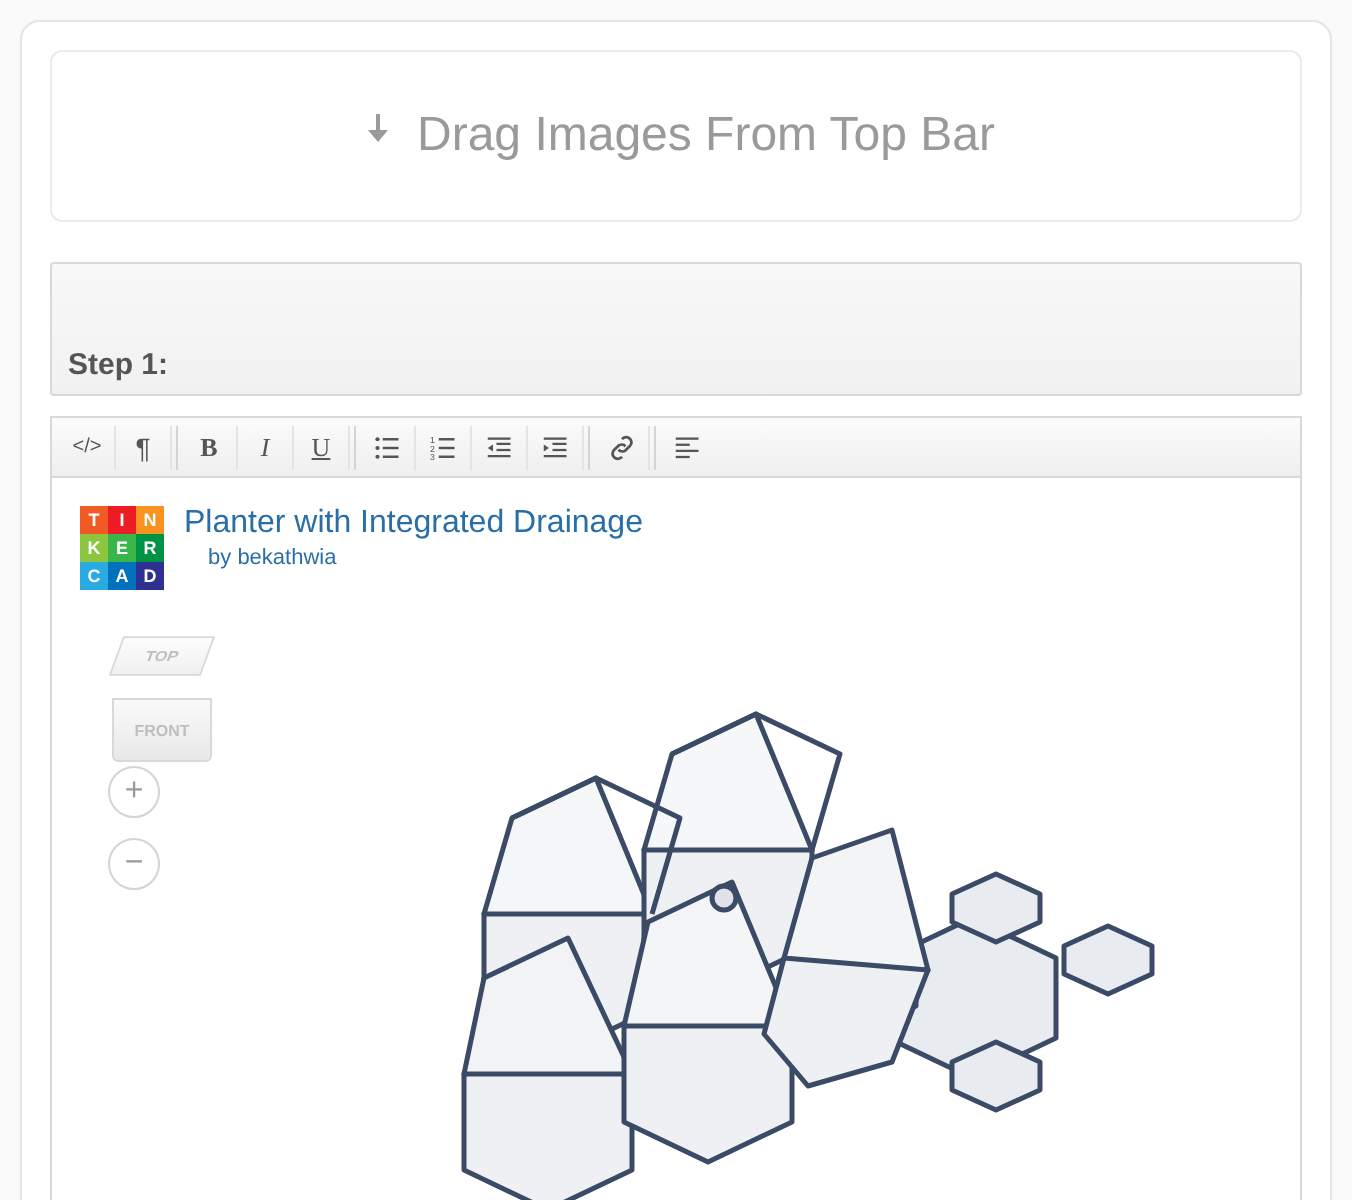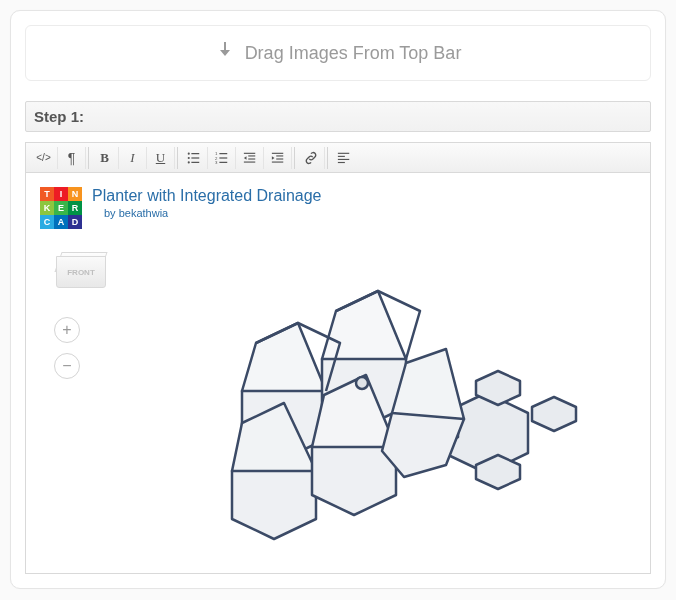--- a/index.html
+++ b/index.html
@@ -13,26 +13,26 @@
     background: #fff;
     border: 1px solid #e5e5e5;
     border-radius: 10px;
     padding: 14px;
     margin: 0 auto;
     box-shadow: 0 0 1px rgba(0,0,0,0.05);
   }
   .drop-zone {
     border: 1px solid #ececec;
     border-radius: 6px;
-    height: 56px;
+    height: 86px;
     display: flex;
     align-items: center;
     justify-content: center;
     color: #9a9a9a;
-    font-size: 18px;
+    font-size: 24px;
     margin-bottom: 20px;
   }
   .drop-zone-arrow {
     font-size: 22px;
     margin-right: 10px;
     color: #9a9a9a;
   }
   .step-title-row {
     border: 1px solid #d9d9d9;
     border-radius: 2px;
@@ -40,20 +40,21 @@
     align-items: center;
     padding: 6px 8px;
     margin-bottom: 10px;
     background: linear-gradient(#f8f8f8,#f1f1f1);
   }
   .step-label {
     font-weight: bold;
     color: #555;
     font-size: 15px;
     margin-right: 6px;
+    margin-top: 36px;
   }
   .step-input {
     flex: 1;
     border: none;
     background: transparent;
     font-size: 15px;
     color: #777;
     outline: none;
   }
   .step-input::placeholder { color: #9a9a9a; }
@@ -135,21 +136,21 @@
     left: 4px; top: 0;
     width: 46px; height: 22px;
     background: linear-gradient(#fdfdfd,#f0f0f0);
     border: 1px solid #d9d9d9;
     transform: skewX(-20deg) scaleY(0.9);
     display:flex;align-items:center;justify-content:center;
     font-size: 8px; color:#bfbfbf; font-weight:bold;
   }
   .vc-front {
     position: absolute;
-    left: 2px; top: 5px;
+    left: 2px; top: 32px;
     width: 50px; height: 32px;
     background: linear-gradient(#fafafa,#e8e8e8);
     border: 1px solid #d9d9d9;
     display:flex;align-items:center;justify-content:center;
     font-size: 8px; color:#bfbfbf; font-weight:bold;
     border-radius: 0 0 3px 3px;
   }
   .zoom-btn {
     width: 26px; height: 26px;
     border: 1px solid #d4d4d4;

